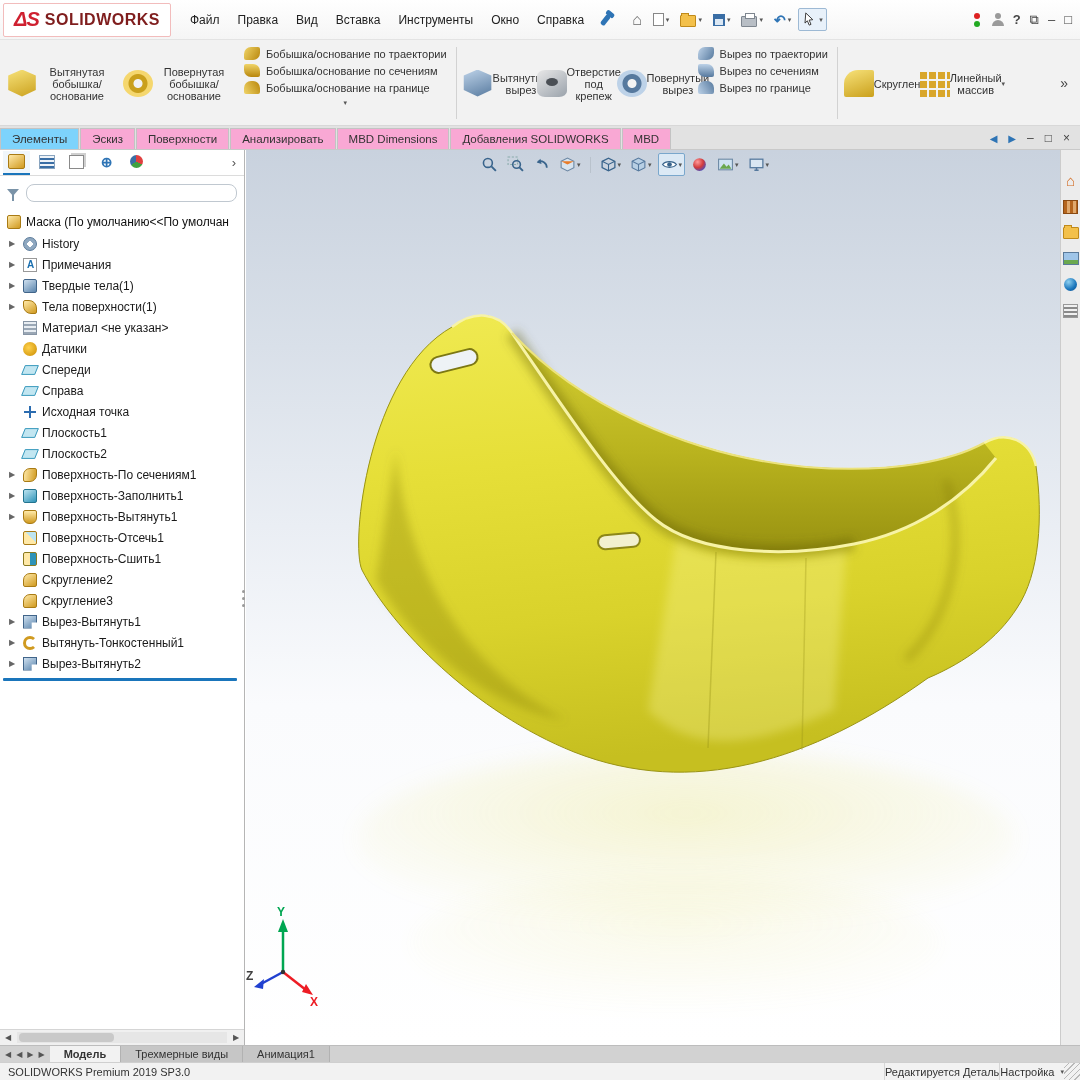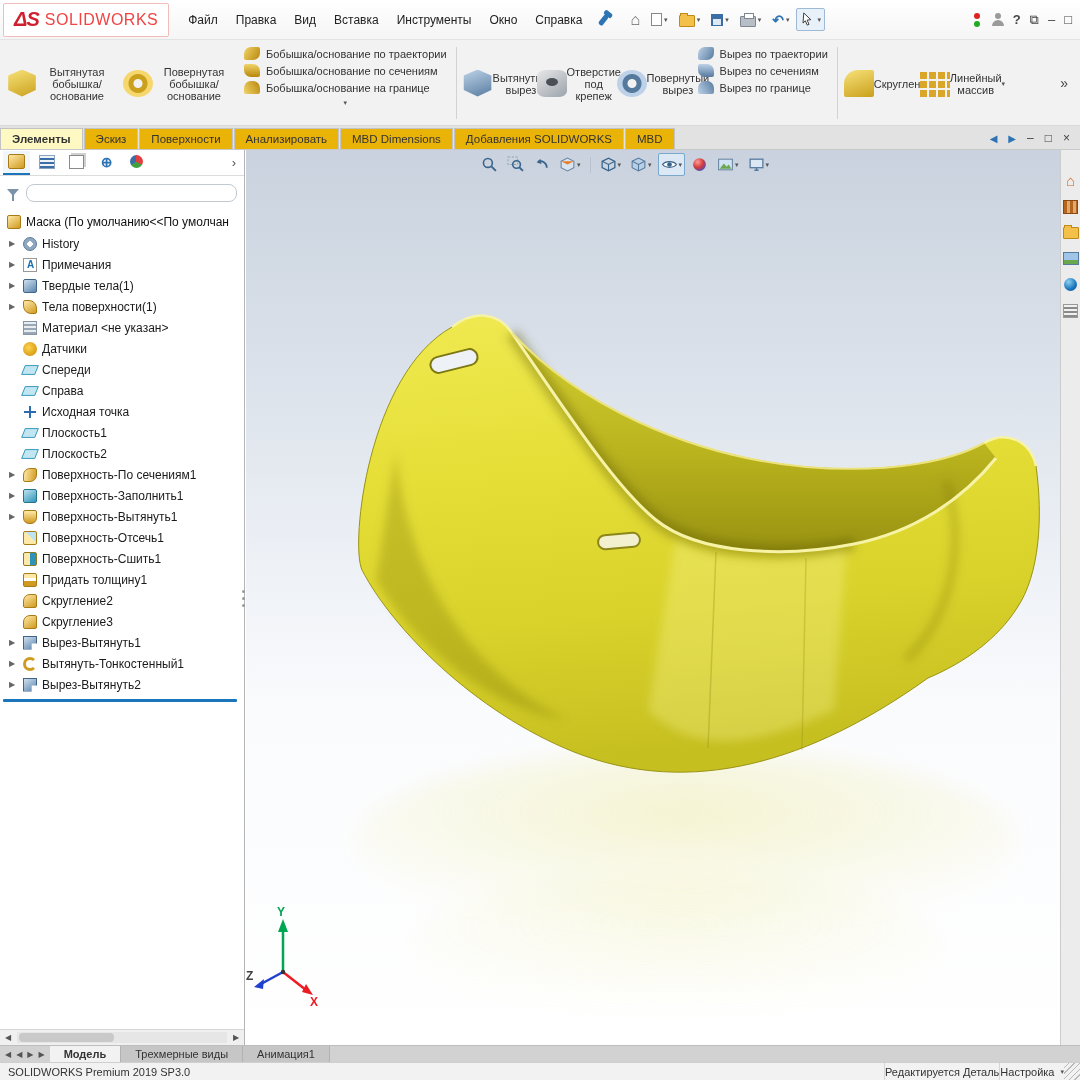--- a/index.html
+++ b/index.html
@@ -3,21 +3,21 @@
 <meta charset="utf-8">
 <style>
   html,body{margin:0;padding:0}
   body{width:1080px;height:1080px;overflow:hidden;font-family:"Liberation Sans",sans-serif;background:#fff;-webkit-font-smoothing:antialiased}
   #app{position:relative;width:1080px;height:1080px;background:#fff}
 
   
   .titlebar{position:absolute;top:0;left:0;right:0;height:40px;background:linear-gradient(#ffffff,#f5f5f5);display:flex;align-items:center;border-bottom:1px solid #e3e3e3;box-sizing:border-box}
   .logo-box{display:flex;align-items:center;gap:6px;border:1px solid #f2bcbc;background:#fff;height:32px;padding:0 10px;margin-left:3px;border-radius:2px}
   .logo-mark{color:#cf2030;font-weight:bold;font-style:italic;font-size:20px;letter-spacing:-1px}
-  .logo-text{color:#ef4444;font-weight:normal;font-size:16px;letter-spacing:.5px}
+  .logo-text{color:#7f1d1d;font-weight:bold;font-size:16px;letter-spacing:.5px}
   .menus{display:flex;margin-left:10px}
   .menu-item{padding:5px 9px;font-size:12px;color:#222;white-space:nowrap}
   .pin-icon{width:5px;height:12px;background:#2e74b5;border-radius:2px;transform:rotate(38deg);position:relative;margin:0 10px}
   .pin-icon::before{content:"";position:absolute;top:-4px;left:-2px;width:9px;height:5px;background:#2e74b5;border-radius:2px}
   .qat{display:flex;align-items:center;margin-left:10px;gap:3px}
   .qbtn{display:flex;align-items:center;padding:3px 3px;border:1px solid transparent;border-radius:2px}
   .qbtn.boxed{border-color:#9db9d4;background:#e8f1fa}
   .caret-sm{font-size:7px;color:#555;margin-left:2px}
   .q-home{color:#6a6a6a;font-size:16px;line-height:14px}
   .q-page{width:11px;height:13px;background:#fff;border:1px solid #888;box-sizing:border-box}
@@ -58,22 +58,22 @@
   .rsi-boundb{background:linear-gradient(60deg,#f0d468,#b8860b);border-radius:7px 7px 2px 2px}
   .rsi-sweepc{background:linear-gradient(120deg,#bdd2e8,#56799e);border-radius:7px 2px 7px 2px}
   .rsi-loftc{background:linear-gradient(#bdd2e8,#56799e);border-radius:2px 7px 2px 7px}
   .rsi-boundc{background:linear-gradient(60deg,#bdd2e8,#56799e);border-radius:7px 7px 2px 2px}
   .rstack .gcaret{align-self:center;font-size:7px;color:#555;margin-top:1px}
   .rsep{width:1px;background:#d2d2d2;margin:4px 3px}
   .roverflow{margin-left:auto;align-self:center;color:#444;font-size:14px;padding:0 8px}
 
   
   .tabbar{position:absolute;top:126px;left:0;right:0;height:24px;background:#e2e2e2;display:flex;align-items:flex-end;border-bottom:1px solid #c9c9c9;box-sizing:border-box}
-  .ctab{padding:4px 11px 4px;font-size:11.5px;color:#333;background:#eab308;border:1px solid #c3c3c3;border-bottom:none;margin-right:1px;white-space:nowrap}
-  .ctab.active{background:#fef9c3;font-weight:bold}
+  .ctab{padding:4px 11px 4px;font-size:11.5px;color:#333;background:#f9a8d4;border:1px solid #c3c3c3;border-bottom:none;margin-right:1px;white-space:nowrap}
+  .ctab.active{background:#7dd3fc;font-weight:normal}
   .tb-ctrl{display:flex;align-items:center;gap:11px;margin-left:auto;padding:0 10px 4px;color:#444;font-size:12px}
   .tb-ctrl .blue{color:#2e74b5;font-size:10px}
 
   
   .main{position:absolute;top:150px;left:0;right:0;bottom:35px}
   .panel{position:absolute;left:0;top:0;width:245px;bottom:0;background:#fff;border-right:1px solid #b5b5b5;box-sizing:border-box;display:flex;flex-direction:column;overflow:hidden}
   .panel-tabs{height:25px;border-bottom:1px solid #dcdcdc;display:flex;align-items:center;padding:0 3px;gap:3px;flex:none}
   .ptab{width:27px;height:22px;display:flex;align-items:center;justify-content:center;border-bottom:2px solid rgba(0,0,0,0)}
   .ptab.active{border-bottom-color:#1a75bb;background:#f0f6fb}
   .pt-part{width:15px;height:13px;background:linear-gradient(145deg,#ffe9a8,#d09a20);border:1px solid #a97b14;border-radius:2px}
@@ -404,25 +404,20 @@
     <span class="ticon" data-icon="surface-trim-icon"></span>
     <span class="tlabel">Поверхность-Отсечь1</span>
   </div>
             <div class="trow">
     <span class="arrow" style="visibility: hidden;">▶</span>
     <span class="ticon" data-icon="surface-knit-icon"></span>
     <span class="tlabel">Поверхность-Сшить1</span>
   </div>
             <div class="trow">
     <span class="arrow" style="visibility: hidden;">▶</span>
-    <span class="ticon" data-icon="thicken-icon"></span>
-    <span class="tlabel">Придать толщину1</span>
-  </div>
-            <div class="trow">
-    <span class="arrow" style="visibility: hidden;">▶</span>
     <span class="ticon" data-icon="fillet-feature-icon"></span>
     <span class="tlabel">Скругление2</span>
   </div>
             <div class="trow">
     <span class="arrow" style="visibility: hidden;">▶</span>
     <span class="ticon" data-icon="fillet-feature-icon"></span>
     <span class="tlabel">Скругление3</span>
   </div>
             <div class="trow">
     <span class="arrow" style="visibility: visible;">▶</span>

